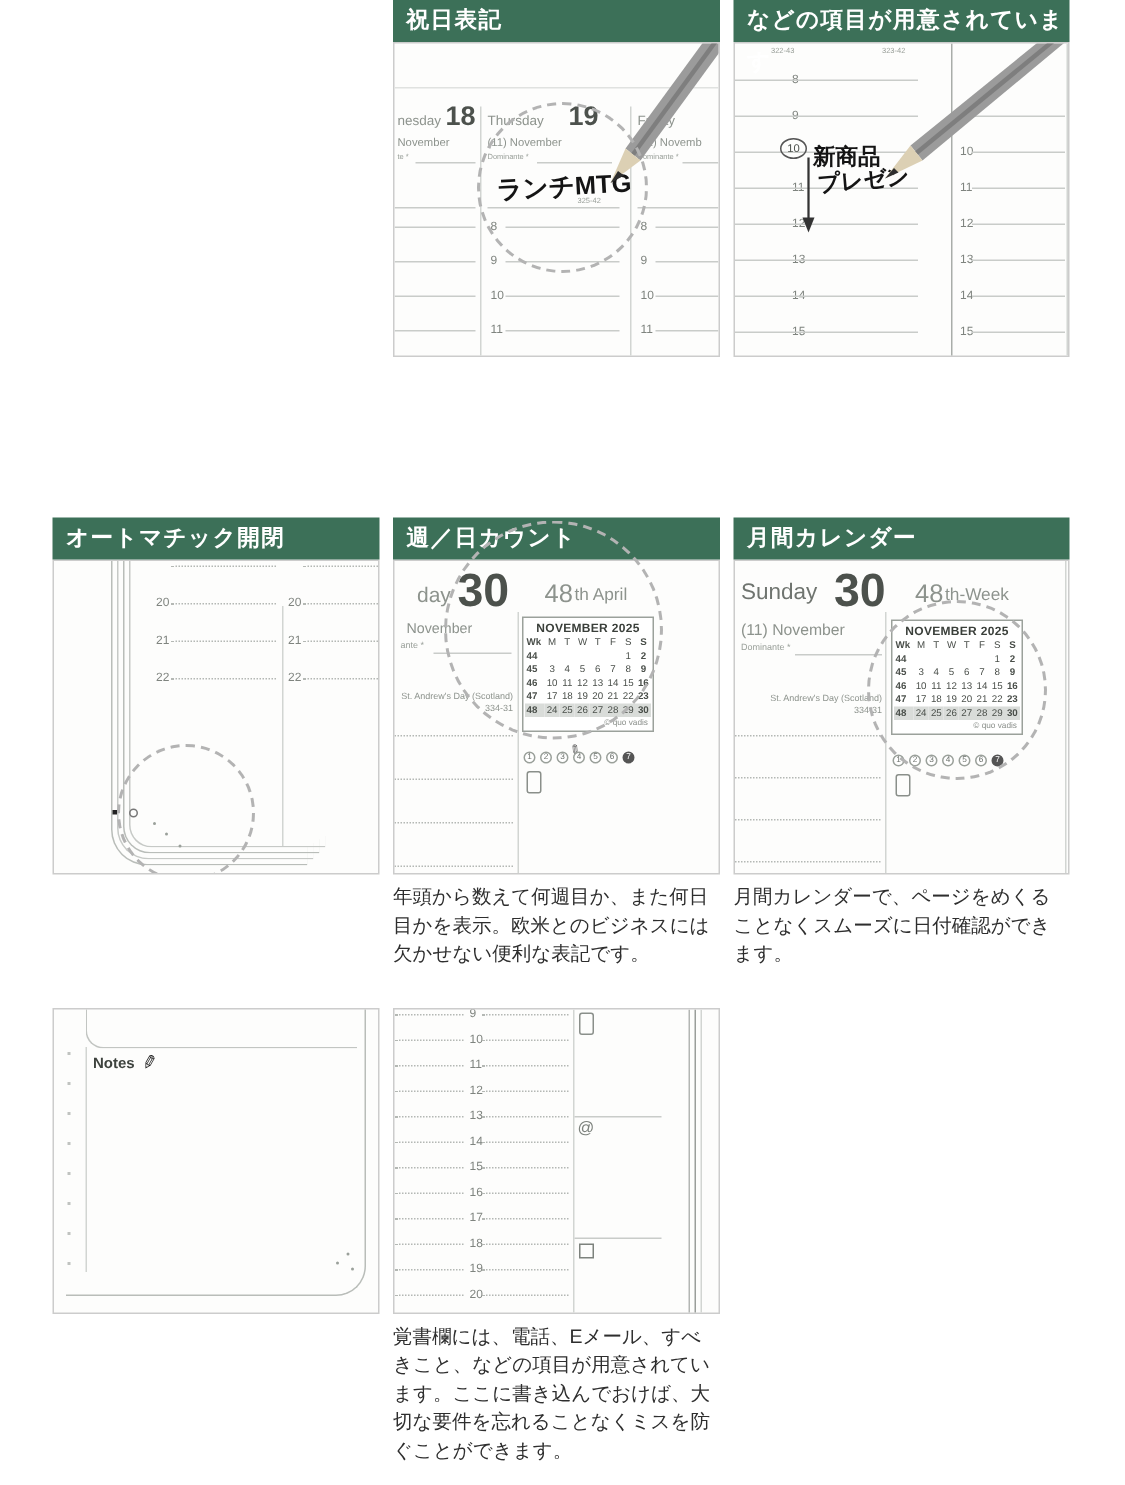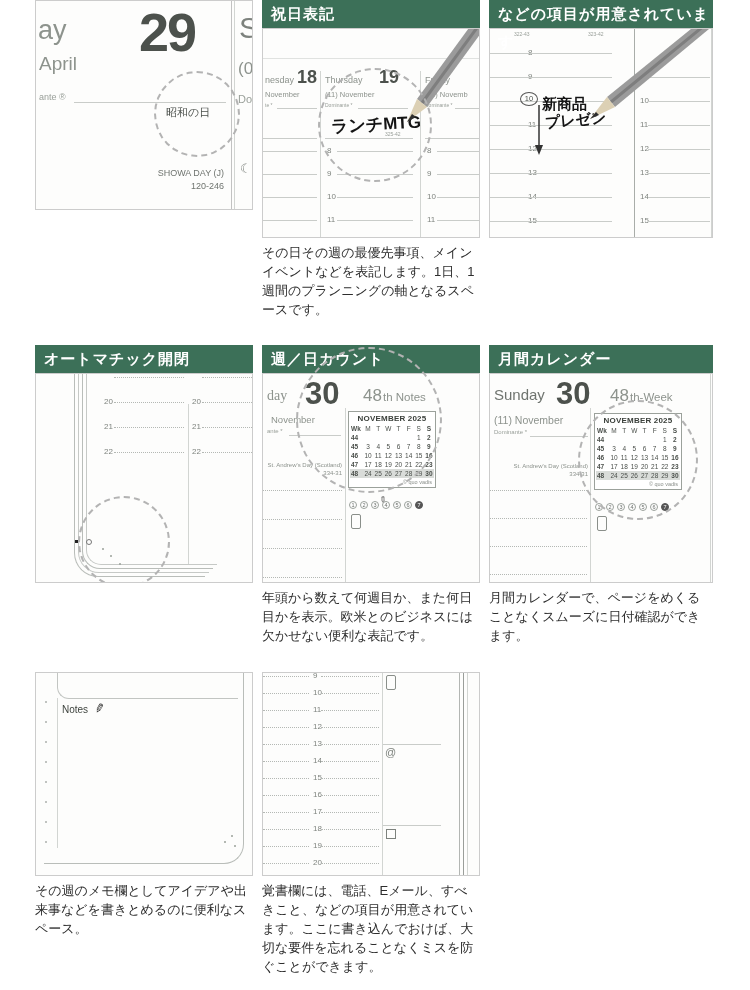--- a/index.html
+++ b/index.html
@@ -42,37 +42,20 @@
   .notes-page{position:absolute;left:8px;top:-6px;width:199px;height:196px;
        border-right:1px solid #b9bdb9;border-bottom:1px solid #b9bdb9;border-bottom-right-radius:20px;}
   .notes-top{position:absolute;left:21px;top:-8px;width:180px;height:33px;
        border-left:1px solid #c2c5c2;border-bottom:1px solid #c2c5c2;border-bottom-left-radius:12px;}
   svg{position:absolute;overflow:visible;}
 </style>
 </head>
 <body>
 
 <div class="cell c1 r1">
-  <div class="imgbox">
-    <span class="abs gray" style="left:2px;top:14px;font-size:27px;">ay</span>
-    <span class="abs gray" style="left:3px;top:52px;font-size:19px;">April</span>
-    <span class="abs" style="left:3px;top:91px;font-size:9px;color:#9aa09a;">ante ®</span>
-    <div class="hline" style="left:38px;top:101px;width:152px;"></div>
-    <span class="abs dgray" style="left:103px;top:0px;font-size:54px;font-weight:bold;letter-spacing:-2px;">29</span>
-    <div class="dash-circle" style="left:118px;top:70px;width:82px;height:82px;"></div>
-    <span class="abs dgray" style="left:130px;top:104px;font-size:11px;">昭和の日</span>
-    <span class="abs mgray" style="left:100px;top:167px;width:88px;text-align:right;font-size:9px;">SHOWA DAY (J)</span>
-    <span class="abs mgray" style="left:100px;top:180px;width:88px;text-align:right;font-size:9px;">120-246</span>
-    <div class="vline" style="left:195px;top:0;height:210px;border-left-color:#c2c2c2;"></div>
-    <div class="vline" style="left:198px;top:0;height:210px;"></div>
-    <span class="abs" style="left:203px;top:10px;font-size:30px;color:#7d827d;">S</span>
-    <span class="abs gray" style="left:202px;top:58px;font-size:17px;">(0</span>
-    <span class="abs" style="left:202px;top:92px;font-size:11px;color:#9aa09a;">Do</span>
-    <span class="abs" style="left:204px;top:160px;font-size:13px;color:#7d827d;">☾</span>
-  </div>
 </div>
 
 <div class="cell c2 r1">
   <div class="cell-header">祝日表記</div>
   <div class="imgbox">
     <div class="hline" style="left:0;top:29px;width:218px;border-top-color:#e0e2e0;"></div>
     <div class="vline" style="left:57px;top:42px;height:168px;"></div>
     <div class="vline" style="left:157px;top:42px;height:168px;"></div>
 
     <span class="abs gray" style="left:2px;top:46px;font-size:9px;">nesday</span>
@@ -126,21 +109,20 @@
       </div>
 
     <div class="dash-circle" style="left:55px;top:39px;width:110px;height:110px;"></div>
     <svg style="left:138px;top:-2px;" width="82" height="112" viewBox="0 0 82 112">
       <polygon points="73,-6 83,2 26,80 16,72" fill="#9b9b9b"></polygon>
       <line x1="78" y1="-2" x2="21" y2="76" stroke="#7e7e7e" stroke-width="3"></line>
       <polygon points="26,80 16,72 6,95" fill="#dcd0b4"></polygon>
       <polygon points="11,87 6,95 15,90" fill="#2e2e2e"></polygon>
     </svg>
   </div>
-  <p class="desc">その日その週の最優先事項、メインイベントなどを表記します。1日、1週間のプランニングの軸となるスペースです。</p>
 </div>
 
 <div class="cell c3 r1">
   <div class="cell-header">などの項目が用意されています</div>
   <div class="imgbox">
     <span class="tiny" style="left:24px;top:2px;">322-43</span>
     <span class="tiny" style="left:98px;top:2px;">323-42</span>
     <div class="abs" style="left:0;top:0;width:224px;height:210px;">
         <span class="hour-num" style="left: 38px; top: 19px;">8</span>
         <div class="hline" style="left: 0px; width: 122px; top: 24px;"></div>
@@ -230,24 +212,24 @@
     <div class="dot" style="left:66px;top:174px;"></div>
     <div class="dot" style="left:74px;top:181px;"></div>
     <div class="dot" style="left:83px;top:189px;"></div>
     <div class="dash-circle" style="left:42px;top:122px;width:88px;height:88px;"></div>
   </div>
 </div>
 
 <div class="cell c2 r2">
   <div class="cell-header">週／日カウント</div>
   <div class="imgbox">
-    <span class="abs gray" style="left:4px;top:14px;font-size:14px;font-family:Liberation Serif, serif;">day</span>
+    <span class="abs gray" style="left:15px;top:14px;font-size:14px;">day</span>
     <span class="abs dgray" style="left:42px;top:2px;font-size:31px;font-weight:bold;">30</span>
     <span class="abs gray" style="left:100px;top:12px;font-size:17px;">48</span>
-    <span class="abs gray" style="left:120px;top:17px;font-size:11.5px;">th Notes</span>
+    <span class="abs gray" style="left:120px;top:17px;font-size:11.5px;">th April</span>
     <span class="abs gray" style="left:8px;top:40px;font-size:9.5px;">November</span>
     <span class="tiny" style="left:4px;top:54px;font-size:6px;">ante *</span>
     <div class="hline" style="left:26px;top:61px;width:52px;"></div>
     <div class="vline" style="left:82px;top:34px;height:176px;"></div>
 
     <div class="minical" style="left:85px;top:37px;">
         <div class="mc-title">NOVEMBER 2025</div>
         <div class="mc-grid">
           <span class="mc-wk">Wk</span>
           <span>M</span>
@@ -412,28 +394,27 @@
     <div class="dash-circle" style="left:88px;top:26px;width:116px;height:116px;"></div>
   </div>
   <p class="desc">月間カレンダーで、ページをめくることなくスムーズに日付確認ができます。</p>
 </div>
 
 <div class="cell c1 r3">
   <div class="imgbox">
     <div class="notes-page"></div>
     <div class="notes-top"></div>
     <div class="vline" style="left:21px;top:25px;height:150px;"></div>
-    <span class="abs" style="left:26px;top:31px;font-size:10px;font-weight:normal;color:#3e433e;">Notes</span>
+    <span class="abs" style="left:26px;top:31px;font-size:10px;font-weight:bold;color:#3e433e;">Notes</span>
     <span class="abs" style="left:58px;top:28px;font-size:12px;color:#1a1a1a;transform:rotate(75deg);">✎</span>
     <div class="perf" style="left:9px;top:28px;height:150px;"></div>
     <div class="dot" style="left:188px;top:168px;"></div>
     <div class="dot" style="left:195px;top:162px;"></div>
     <div class="dot" style="left:198px;top:172px;"></div>
   </div>
-  <p class="desc">その週のメモ欄としてアイデアや出来事などを書きとめるのに便利なスペース。</p>
 </div>
 
 <div class="cell c2 r3">
   <div class="imgbox">
     <div class="abs" style="left:0;top:0;width:218px;height:204px;">
         <span class="hour-num" style="left: 50px; top: -2px;">9</span>
         <div class="hline dotted" style="left: 0px; width: 46px; top: 3px;"></div>
         <div class="hline dotted" style="left: 58px; width: 58px; top: 3px;"></div>
         <span class="hour-num" style="left: 50px; top: 15px;">10</span>
         <div class="hline dotted" style="left: 0px; width: 46px; top: 20px;"></div>

